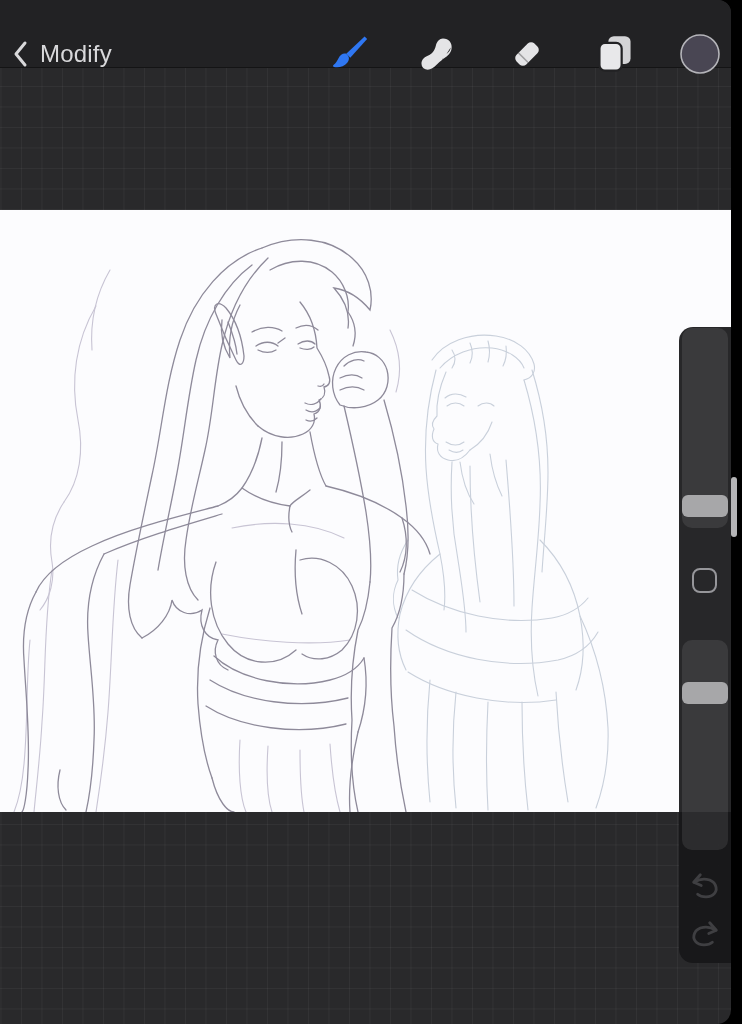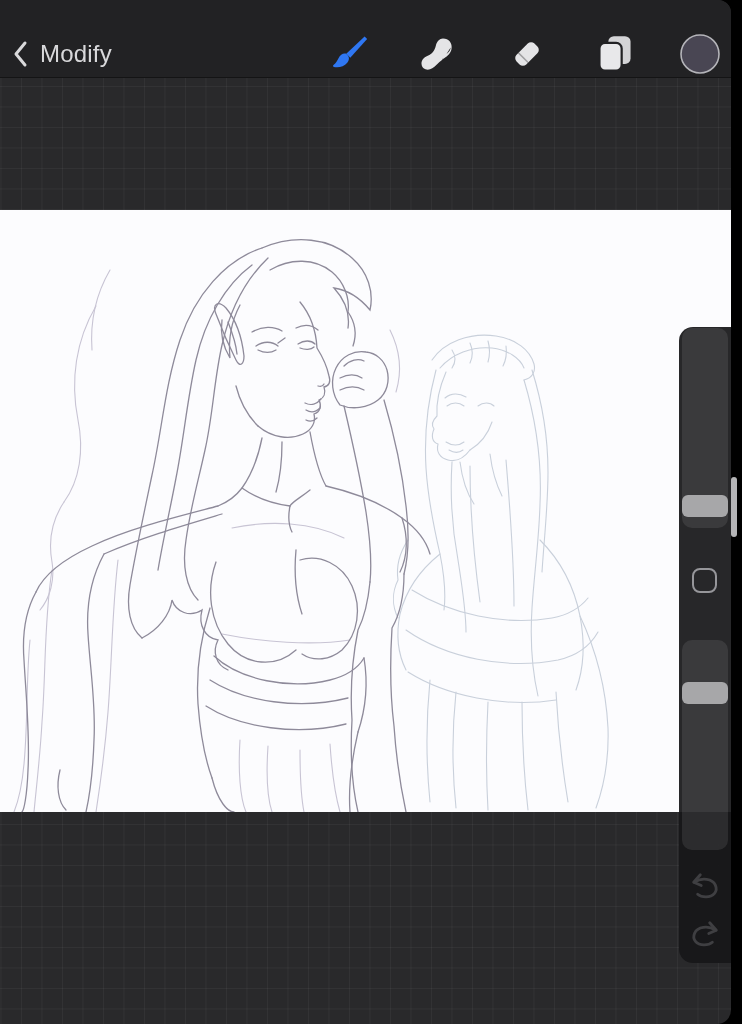--- a/index.html
+++ b/index.html
@@ -29,21 +29,21 @@
     background-color:var(--grid-bg);
     background-image:
       linear-gradient(to right, var(--grid-line) 1px, transparent 1px),
       linear-gradient(to bottom, var(--grid-line) 1px, transparent 1px);
     background-size:20.5px 20.5px;
     background-position:0.5px 4px;
   }
 
   
   .topbar{
-    position:absolute;left:0;top:0;width:731px;height:78px;
+    position:absolute;left:0;top:0;width:731px;height:68px;
     background:var(--topbar-bg);
     border-bottom:1px solid rgba(0,0,0,0.4);
     z-index:30;
     padding-left:35px;
   }
   .back-btn{
     position:absolute;left:12px;top:32px;height:44px;
     display:flex;align-items:center;gap:12px;cursor:pointer;
   }
   .back-label{

